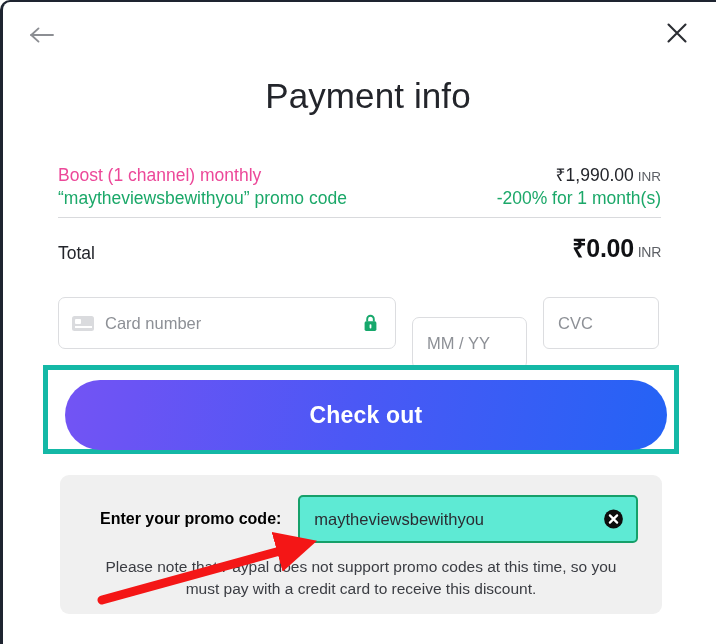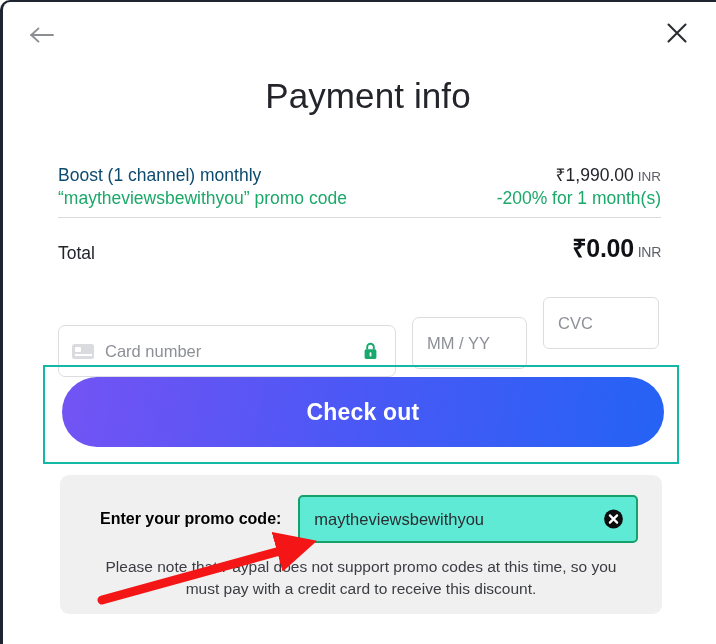--- a/index.html
+++ b/index.html
@@ -73,21 +73,21 @@
     margin: 45px 55px 0 55px;
   }
   .row {
     display: flex;
     align-items: baseline;
     justify-content: space-between;
     padding: 1px 0;
   }
   .row .label {
     font-size: 17.5px;
-    color: #0c4a6e;
+    color: #ec4899;
   }
   .row .amount {
     font-size: 17.5px;
     color: #23252b;
     white-space: nowrap;
   }
   .row.promo .label,
   .row.promo .amount {
     color: #1ba869;
   }
@@ -131,21 +131,21 @@
     box-sizing: border-box;
     height: 52px;
     border: 1px solid #dcdde0;
     border-radius: 7px;
     background: #fff;
     display: flex;
     align-items: center;
     position: relative;
     cursor: text;
   }
-  .field.card-number { width: 338px; padding: 0 13px; margin-top: 28px; }
+  .field.card-number { width: 338px; padding: 0 13px; }
   .field.expiry { width: 115px; margin-left: 16px; padding: 0 14px; margin-top: 20px; }
   .field.cvc { width: 116px; margin-left: 16px; padding: 0 14px; border-radius: 6px; }
   .placeholder {
     font-size: 16.5px;
     color: #8d9096;
   }
   .card-icon {
     width: 22px;
     height: 15px;
     border-radius: 2.5px;
@@ -177,22 +177,22 @@
     width: 15px;
     height: 18px;
   }
 
   
   .checkout-wrap {
     position: absolute;
     left: 40px;
     top: 363px;
     width: 636px;
-    height: 99px;
-    border: 2px solid #14b8a6;
+    height: 89px;
+    border: 5px solid #14b8a6;
     box-sizing: border-box;
   }
   .checkout-btn {
     position: absolute;
     left: 17px;
     top: 10px;
     width: 602px;
     height: 70px;
     border: none;
     border-radius: 35px;

